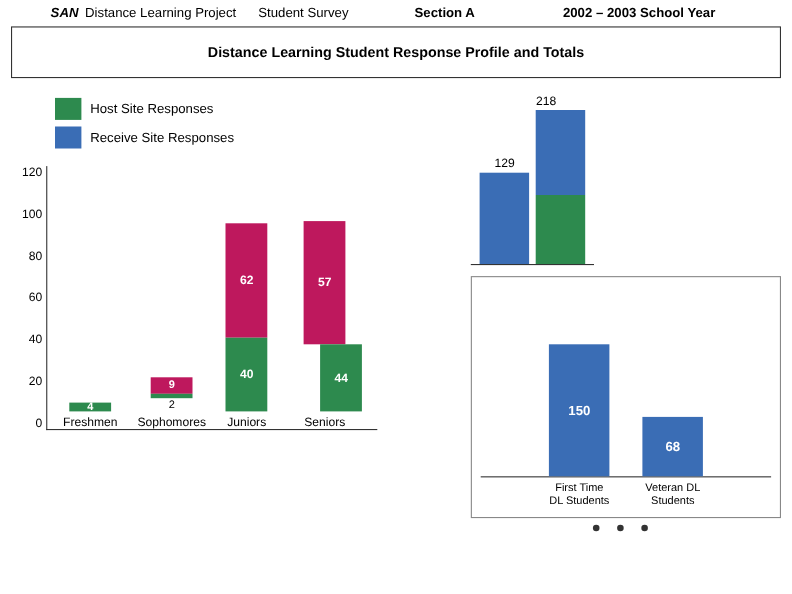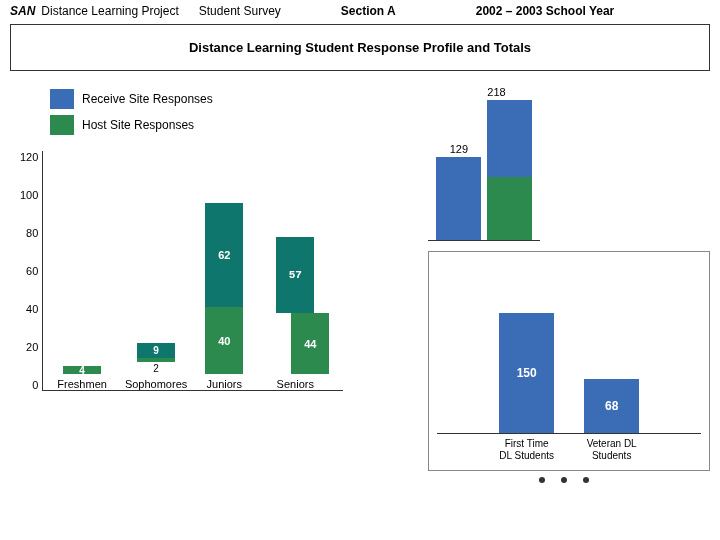--- a/index.html
+++ b/index.html
@@ -9,20 +9,21 @@
       font-family: Arial, sans-serif;
       font-size: 12px;
       background: #fff;
       overflow: hidden;
     }
     .header {
       display: flex;
       align-items: center;
       padding: 4px 10px;
       font-size: 12px;
+      margin-left: 36px;
     }
     .header-san { font-style: italic; font-weight: bold; margin-right: 6px; }
     .header-title { margin-right: 20px; }
     .header-survey { margin-right: 60px; }
     .header-section { margin-right: 80px; font-weight: bold; }
     .header-year { font-weight: bold; }
     .main-title-box {
       border: 1px solid #333;
       margin: 2px 10px 4px 10px;
       text-align: center;
@@ -75,21 +76,21 @@
     .bar-segment {
       width: 38px;
       display: flex;
       align-items: center;
       justify-content: center;
       color: white;
       font-size: 11px;
       font-weight: bold;
     }
     .bar-green { background: #2d8a4e; }
-    .bar-blue { background: #0f766e; }
+    .bar-blue { background: #be185d; }
     .bar-label {
       font-size: 11px;
       margin-top: 4px;
       text-align: center;
     }
     .right-panel {
       width: 300px;
       display: flex;
       flex-direction: column;
     }
@@ -151,26 +152,26 @@
   <span class="header-year">2002 – 2003 School Year</span>
 </div>
 
 <div class="main-title-box">Distance Learning Student Response Profile and Totals</div>
 
 <div class="content">
 
   <div class="left-panel">
     <div class="legend">
       <div class="legend-item">
+        <div class="legend-box legend-host"></div>
+        <span>Host Site Responses</span>
+      </div>
+      <div class="legend-item">
         <div class="legend-box legend-receive"></div>
         <span>Receive Site Responses</span>
-      </div>
-      <div class="legend-item">
-        <div class="legend-box legend-host"></div>
-        <span>Host Site Responses</span>
       </div>
     </div>
 
     <div style="display:flex; flex-direction:row; align-items:flex-end; margin-top:0; margin-left:10px;">
 
       <div style="display:flex; flex-direction:column; justify-content:space-between; height:240px; margin-right:4px; text-align:right; font-size:11px; padding-bottom:0;">
         <span>120</span>
         <span>100</span>
         <span>80</span>
         <span>60</span>
@@ -204,21 +205,21 @@
 
             <div class="bar-segment bar-blue" style="height:104px;">62</div>
             <div class="bar-segment bar-green" style="height:67px;">40</div>
           </div>
           <div class="bar-label">Juniors</div>
         </div>
 
         <div class="bar-group">
           <div class="bar-stack" style="height:240px; justify-content:flex-end;">
 
-            <div class="bar-segment bar-blue" style="height:76px;font-family:Liberation Mono, monospace;">57</div>
+            <div class="bar-segment bar-blue" style="height:112px;">57</div>
             <div class="bar-segment bar-green" style="height:61px;margin-left:30px;">44</div>
           </div>
           <div class="bar-label">Seniors</div>
         </div>
       </div>
     </div>
   </div>
 
   <div class="right-panel">
 

